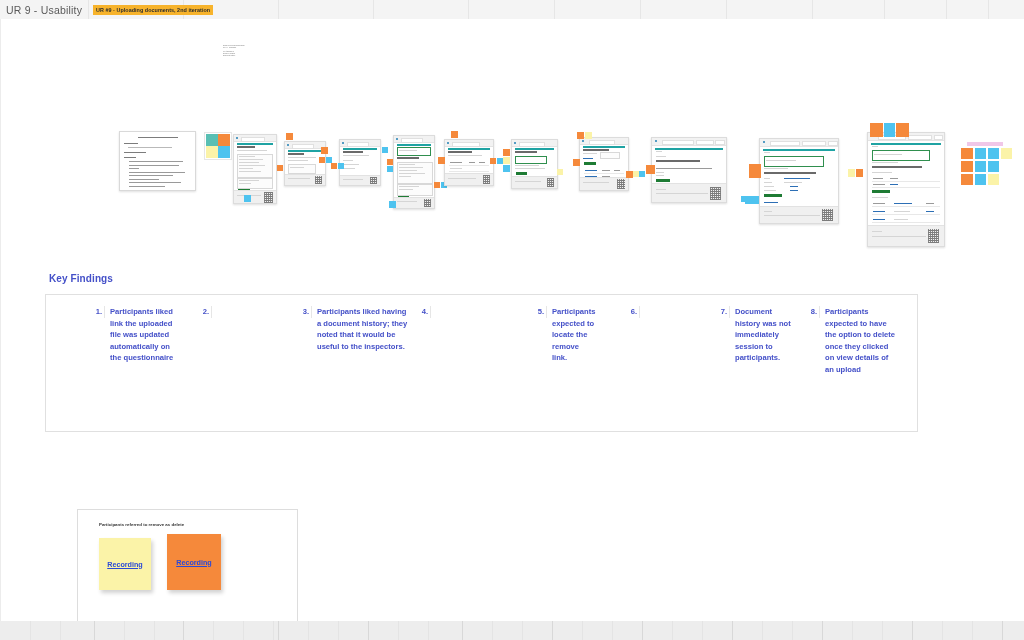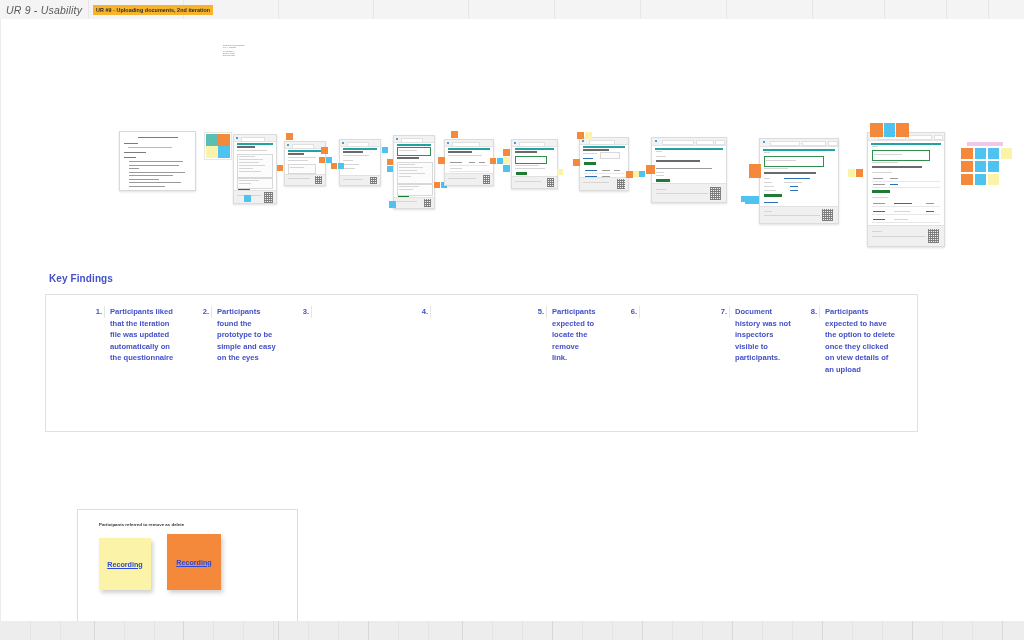--- a/index.html
+++ b/index.html
@@ -12,21 +12,21 @@
   
   .topbar{
     position:absolute;left:0;top:0;width:1024px;height:19px;
     background:#f4f4f4;border-bottom:1px solid #e2e2e2;
     overflow:hidden;
   }
   .topbar .gridcols{position:absolute;left:0;top:0;width:1024px;height:19px;}
   .topbar .gcol{position:absolute;top:0;height:19px;width:1px;background:#e6e6e6;}
   .board-title{
     position:absolute;left:6px;top:4px;
-    font-size:10.5px;color:#5a5a5a;letter-spacing:.2px;white-space:nowrap;font-style:italic;
+    font-size:10.5px;color:#5a5a5a;letter-spacing:.2px;white-space:nowrap;
   }
   .tag-chip{
     position:absolute;left:93px;top:5px;height:10px;line-height:10px;
     background:#f7b32b;color:#2c2c2c;
     font-size:5.4px;font-weight:bold;letter-spacing:.05px;
     padding:0 3px;white-space:nowrap;
   }
   
   .canvas{
     position:absolute;left:0;top:19px;width:1024px;height:602px;
@@ -490,48 +490,48 @@
 
   </div>
 
   <div class="kf-title">Key Findings</div>
 
   <div class="kf-box">
     <div class="kf-list">
 
       <div class="kf-item" style="left:45px;width:85px;">
         <div class="kf-num">1.</div>
-        <div class="kf-txt">Participants liked that the iteration file was updated automatically on the questionnaire</div>
+        <div class="kf-txt">Participants liked link the uploaded file was updated automatically on the questionnaire</div>
       </div>
 
       <div class="kf-item" style="left:152px;width:82px;">
         <div class="kf-num">2.</div>
-        <div class="kf-txt">Participants found the prototype to be simple and easy on the eyes</div>
       </div>
 
       <div class="kf-item" style="left:252px;width:112px;">
         <div class="kf-num">3.</div>
+        <div class="kf-txt">Participants liked having a document history; they noted that it would be useful to the inspectors.</div>
       </div>
 
       <div class="kf-item" style="left:371px;width:94px;">
         <div class="kf-num">4.</div>
       </div>
 
       <div class="kf-item" style="left:487px;width:63px;">
         <div class="kf-num">5.</div>
         <div class="kf-txt">Participants expected to locate the remove link.</div>
       </div>
 
       <div class="kf-item" style="left:580px;width:73px;">
         <div class="kf-num">6.</div>
       </div>
 
       <div class="kf-item" style="left:670px;width:76px;">
         <div class="kf-num">7.</div>
-        <div class="kf-txt">Document history was not inspectors visible to participants.</div>
+        <div class="kf-txt">Document history was not immediately session to participants.</div>
       </div>
 
       <div class="kf-item" style="left:760px;width:90px;">
         <div class="kf-num">8.</div>
         <div class="kf-txt">Participants expected to have the option to delete once they clicked on view details of an upload</div>
       </div>
 
     </div>
   </div>
 

